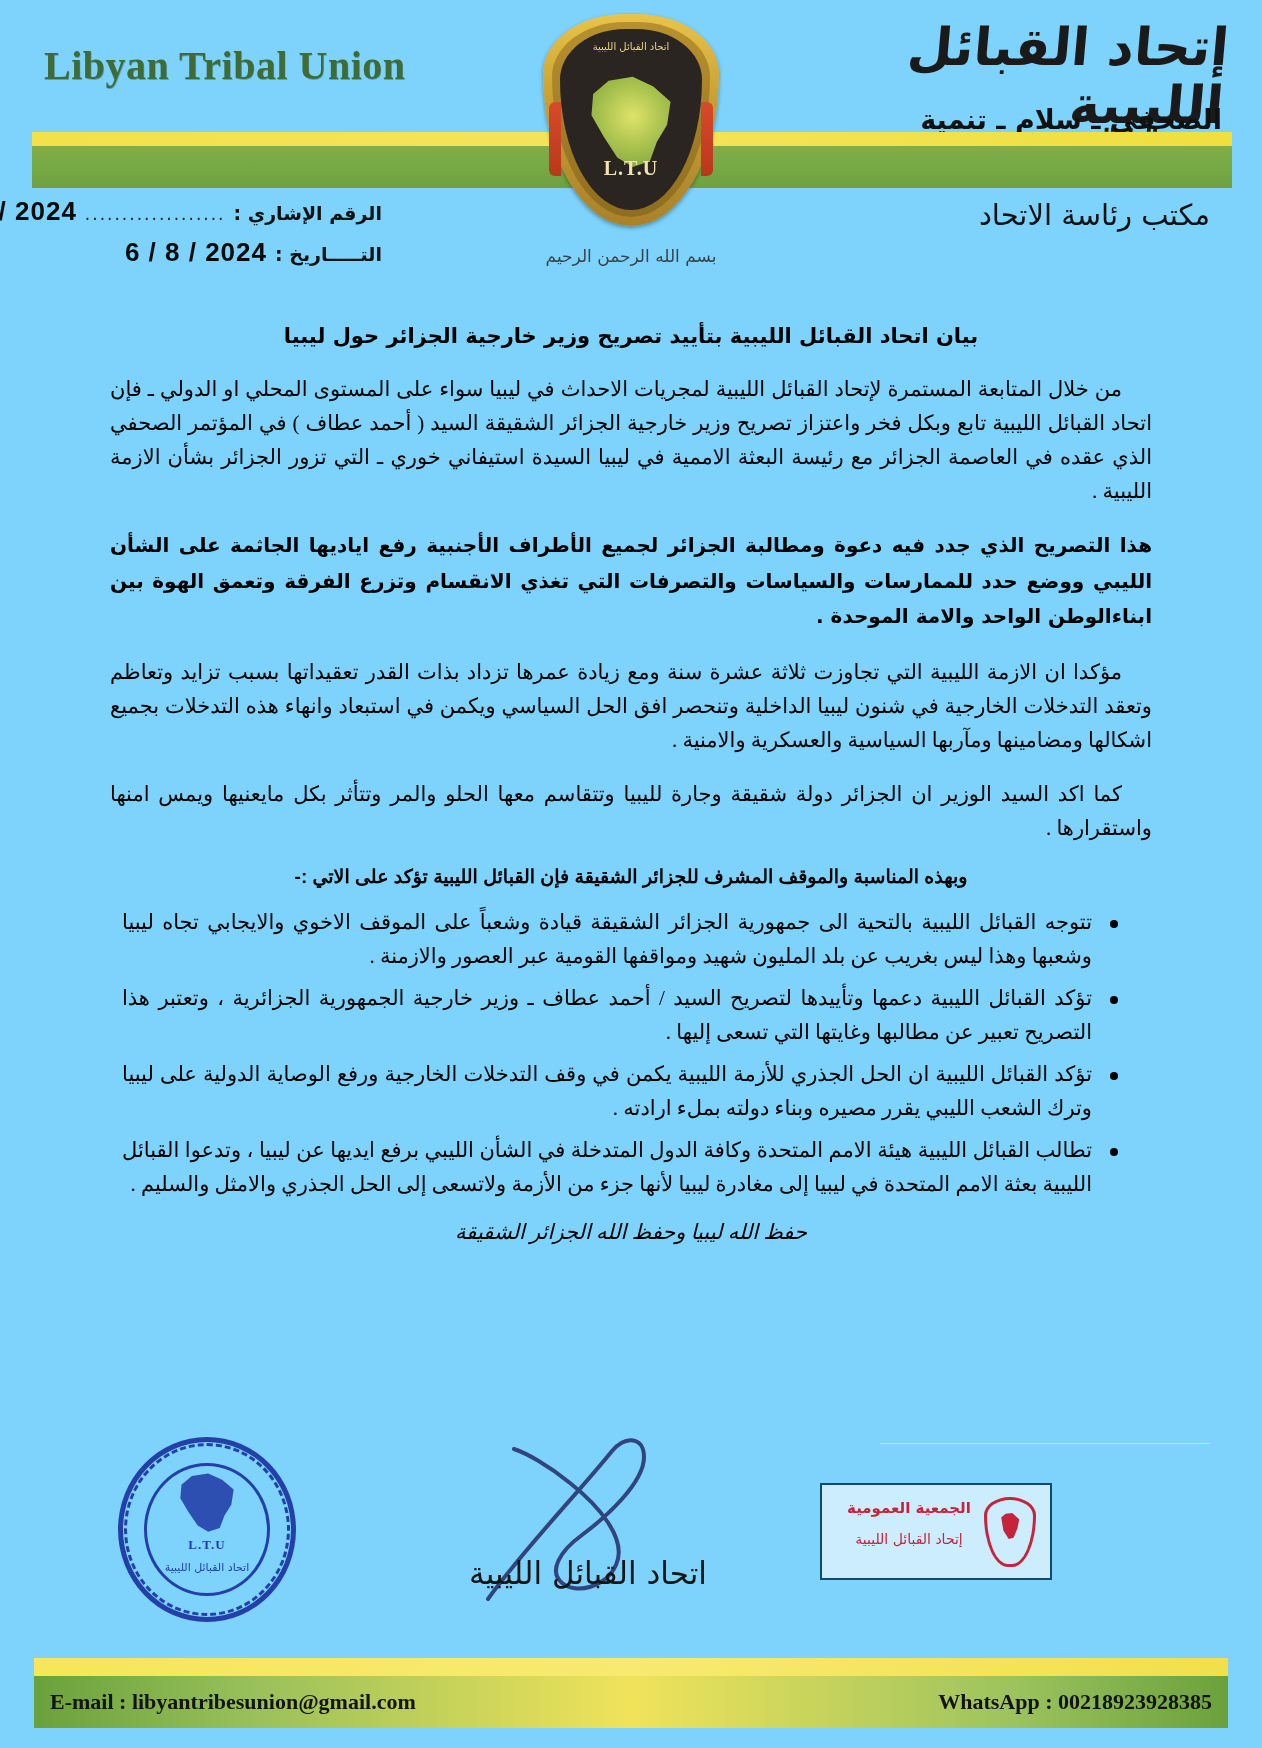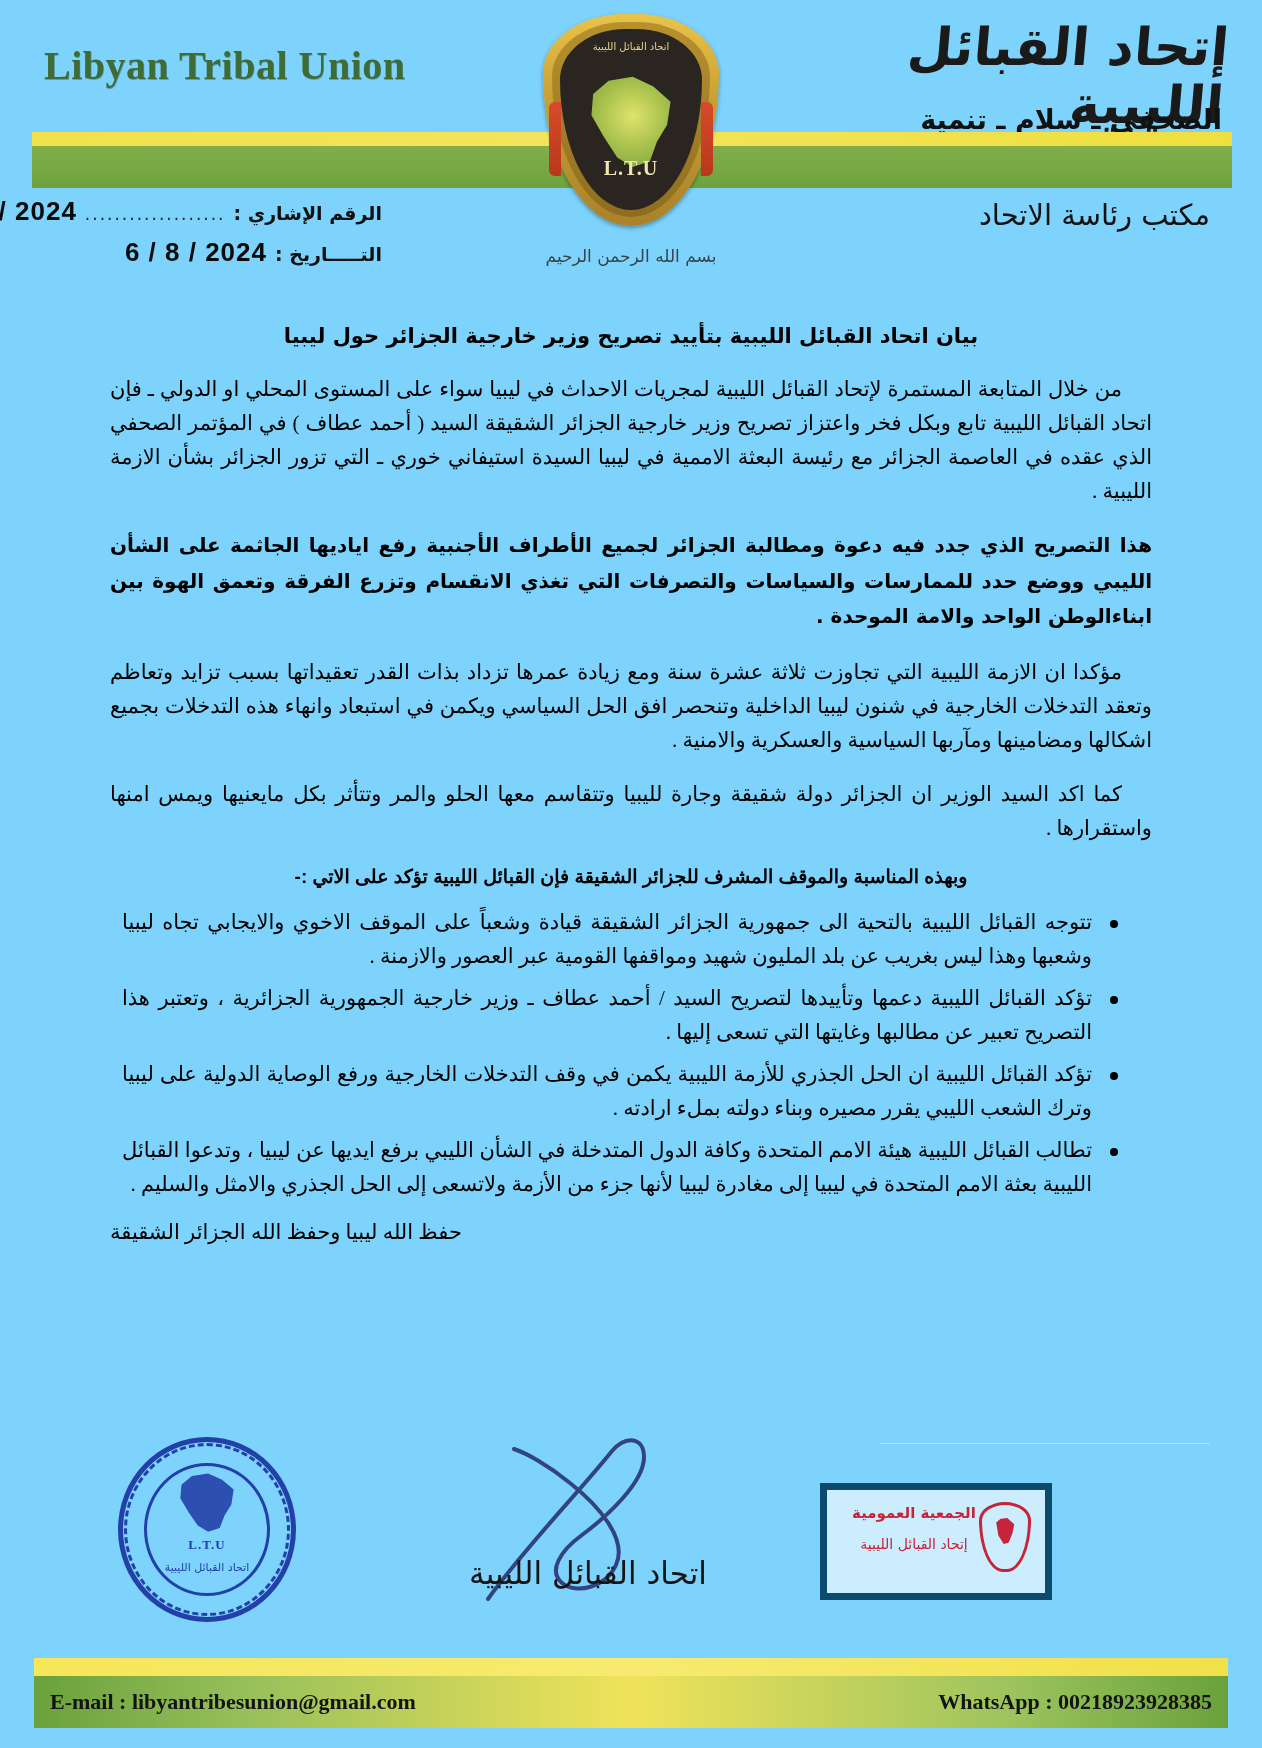--- a/index.html
+++ b/index.html
@@ -286,22 +286,23 @@
     right: 0;
     top: 14px;
     width: 8px;
     height: 8px;
     background: #000;
     border-radius: 50%;
   }
   .closing {
     font-family: "Liberation Serif", "DejaVu Serif", serif;
     font-size: 21px;
-    text-align: left;
+    text-align: center;
     margin: 18px 0 0 0;
+    font-style: italic;
   }
 
   
   .sig-area {
     position: absolute;
     left: 0;
     right: 0;
     bottom: 96px;
     height: 215px;
   }
@@ -386,22 +387,22 @@
     color: #151515;
     direction: rtl;
   }
 
   
   .stamp-red {
     position: absolute;
     left: 820px;
     top: 46px;
     width: 232px;
-    height: 117px;
-    border: 7px solid #0c4a6e;
+    height: 97px;
+    border: 2px solid #0c4a6e;
     box-sizing: border-box;
     background: rgba(255,255,255,0.6);
   }
   .stamp-red .red-lines {
     position: absolute;
     left: 12px;
     top: 14px;
     width: 150px;
     direction: rtl;
     text-align: center;

